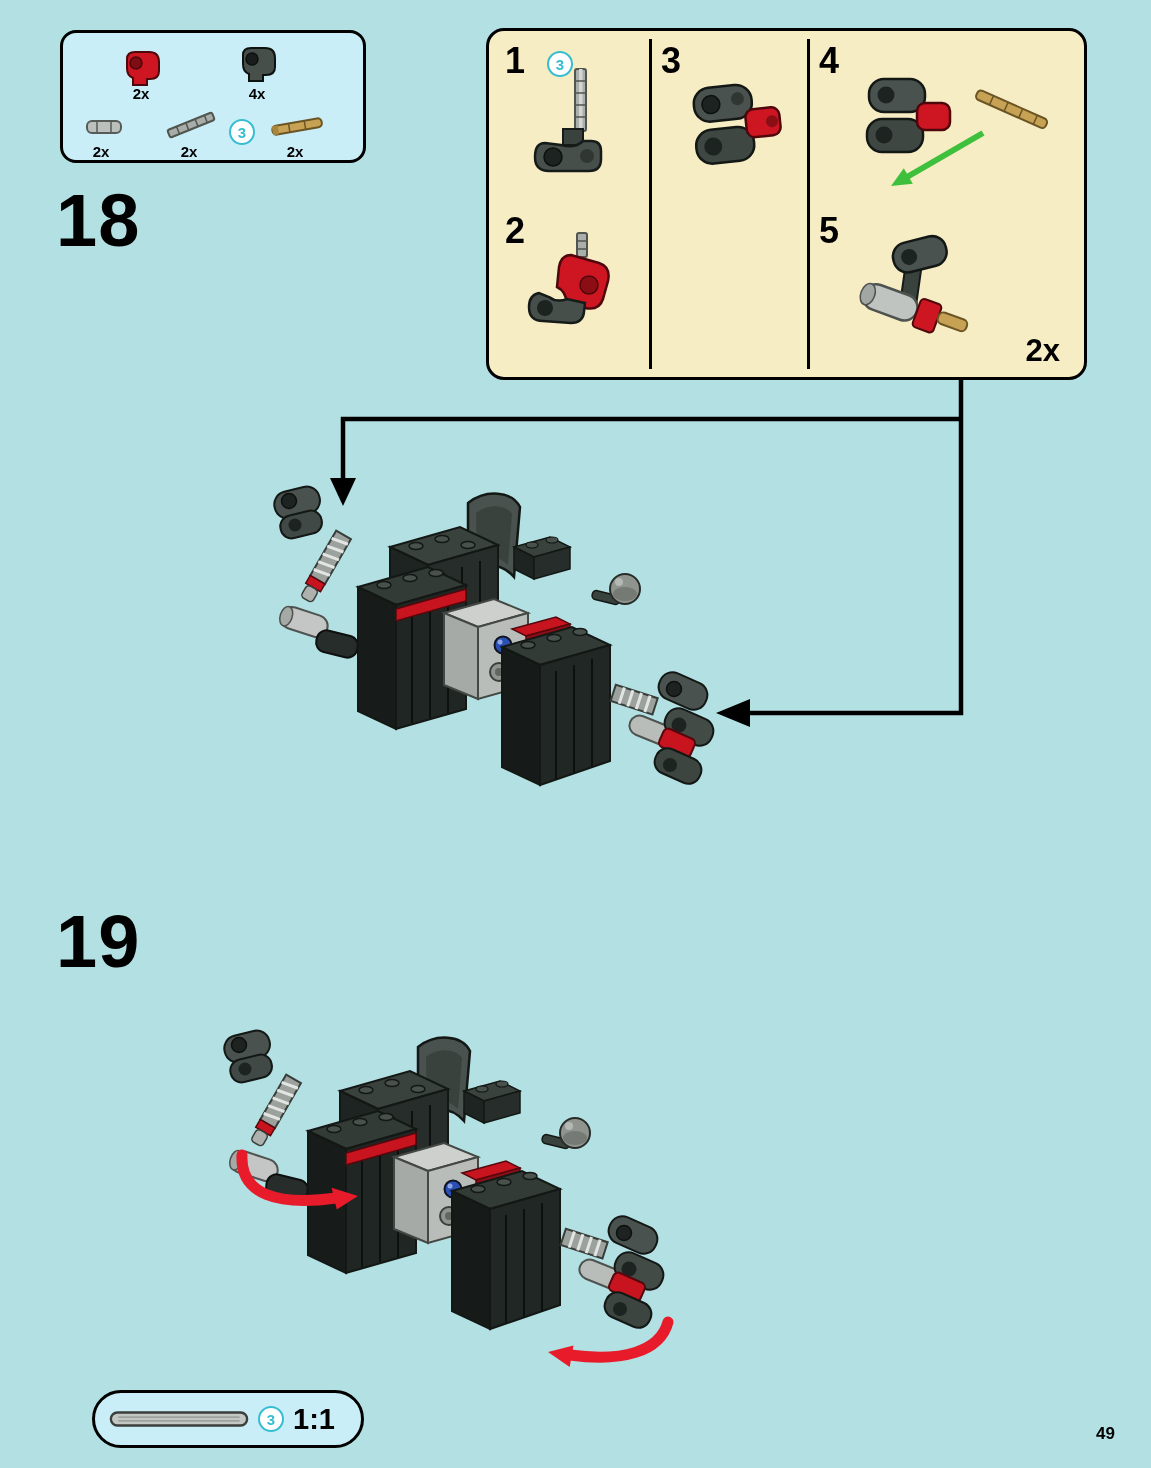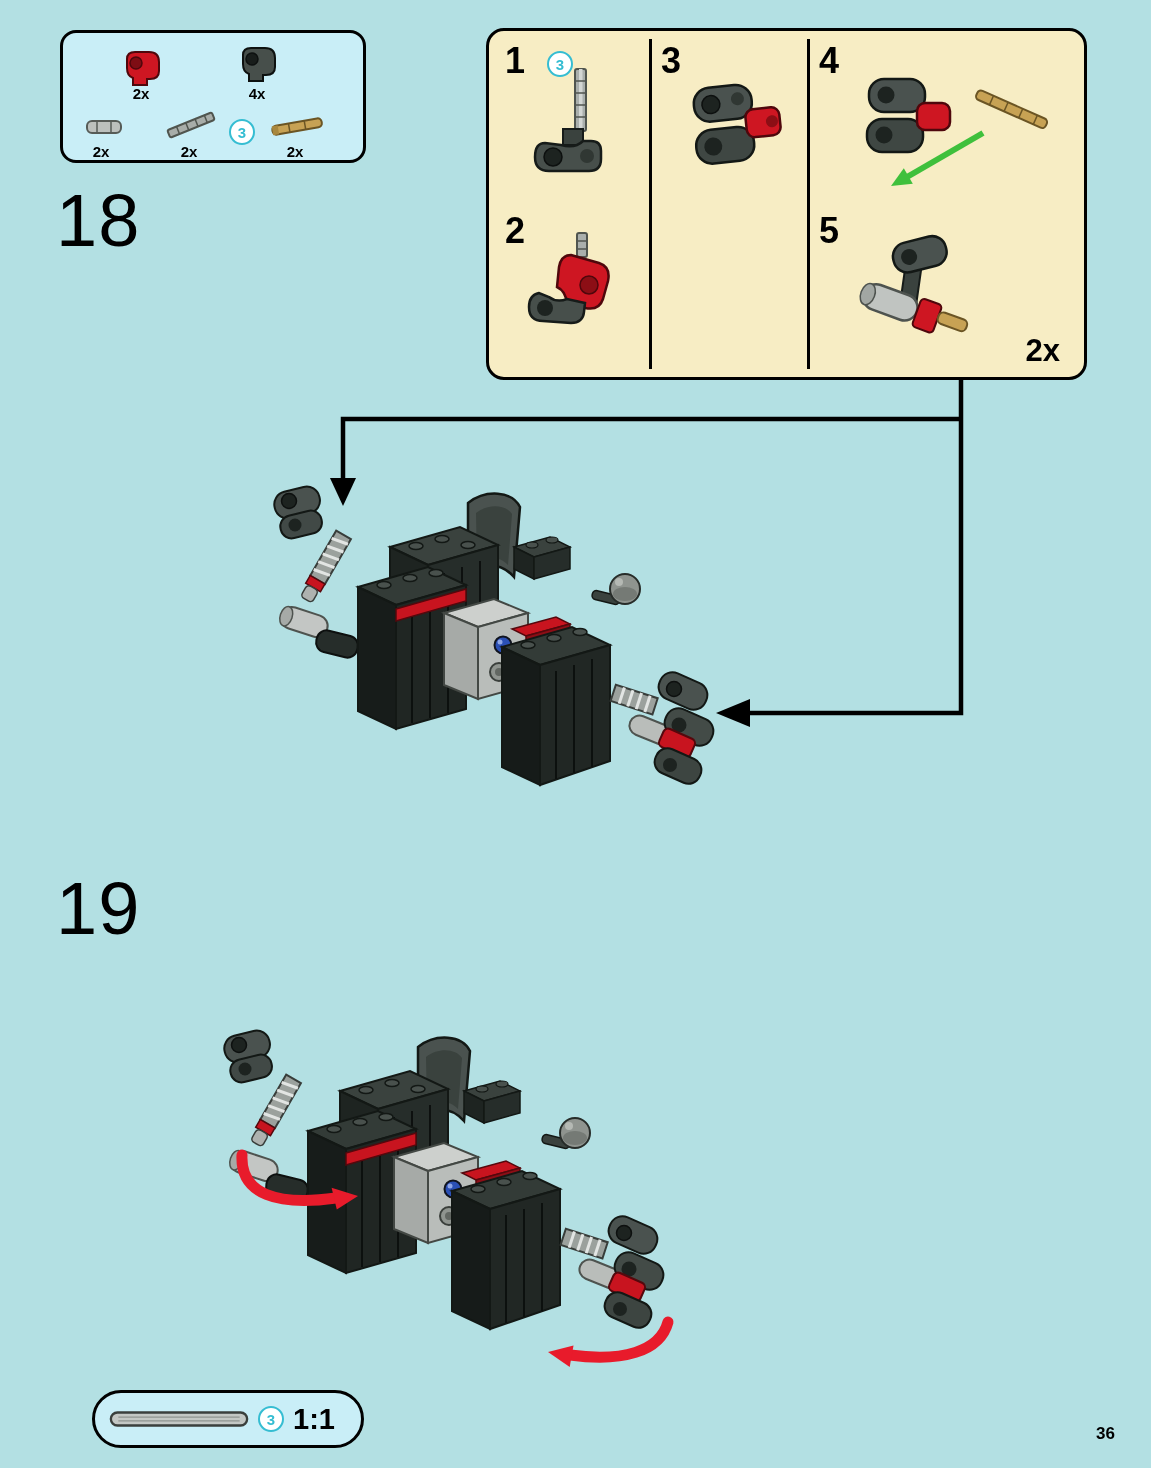--- a/index.html
+++ b/index.html
@@ -3,21 +3,21 @@
 <meta charset="utf-8">
 <style>
   * { box-sizing: border-box; }
   html,body { margin:0; padding:0; background:#ffffff; }
   .page {
     position:relative; width:1151px; height:1468px;
     background:#b3e0e3; overflow:hidden;
     font-family:"Liberation Sans", sans-serif; color:#000;
   }
   .abs { position:absolute; }
-  .step-number { position:absolute; font-size:74px; font-weight:normal; line-height:1; letter-spacing:1px;text-align:right; }
+  .step-number { position:absolute; font-size:74px; font-weight:bold; line-height:1; letter-spacing:1px;text-align:right; }
   .parts-box {
     position:absolute; left:60px; top:30px; width:306px; height:133px;
     background:#c9eef7; border:3px solid #000; border-radius:16px;
   }
   .substeps-box {
     position:absolute; left:486px; top:28px; width:601px; height:352px;
     background:#f7edc4; border:3px solid #000; border-radius:18px;
   }
   .vline { position:absolute; top:8px; bottom:8px; width:2.5px; background:#000; }
   .substep-label { position:absolute; font-size:36px; font-weight:bold; line-height:1; }
@@ -203,21 +203,21 @@
         <rect x="3" y="9" width="50" height="9" rx="4" fill="#c7a254" stroke="#6b5524" stroke-width="2"></rect>
         <rect x="3" y="9" width="6" height="9" fill="#a8873d"></rect>
         <line x1="20" y1="9" x2="20" y2="18" stroke="#6b5524" stroke-width="1.5"></line>
         <line x1="36" y1="9" x2="36" y2="18" stroke="#6b5524" stroke-width="1.5"></line>
       </g>
     </svg>
     <div class="part-count" style="left:210px;top:110px;width:44px">2x</div>
   </div>
 
   <div class="step-number" style="left:56px;top:184px">18</div>
-  <div class="step-number" style="left:56px;top:872px">19</div>
+  <div class="step-number" style="left:56px;top:905px">19</div>
 
   <div class="substeps-box">
     <div class="vline" style="left:160px"></div>
     <div class="vline" style="left:318px"></div>
 
     <div class="substep-label" style="left:16px;top:12px">1</div>
     <span class="badge" style="left:58px;top:20px">3</span>
     <svg class="abs" style="left:42px;top:34px" width="100" height="135" viewBox="0 0 100 135">
       <rect x="44" y="4" width="11" height="62" rx="2" fill="#aaafac" stroke="#50554f" stroke-width="2"></rect>
       <rect x="48" y="4" width="3.5" height="62" fill="#d3d6d3"></rect>
@@ -317,15 +317,15 @@
   <div class="scale-box">
     <svg width="140" height="22" viewBox="0 0 150 22">
       <rect x="2" y="4" width="146" height="14" rx="7" fill="#c3c7c4" stroke="#3a3f3c" stroke-width="2.5"></rect>
       <line x1="10" y1="9" x2="140" y2="9" stroke="#8f9490" stroke-width="1.5"></line>
       <line x1="10" y1="13" x2="140" y2="13" stroke="#8f9490" stroke-width="1.5"></line>
     </svg>
     <span class="badge">3</span>
     <span class="scale-ratio">1:1</span>
   </div>
 
-  <div class="page-number">36</div>
+  <div class="page-number">49</div>
 
 </div>
 
 </body></html>

